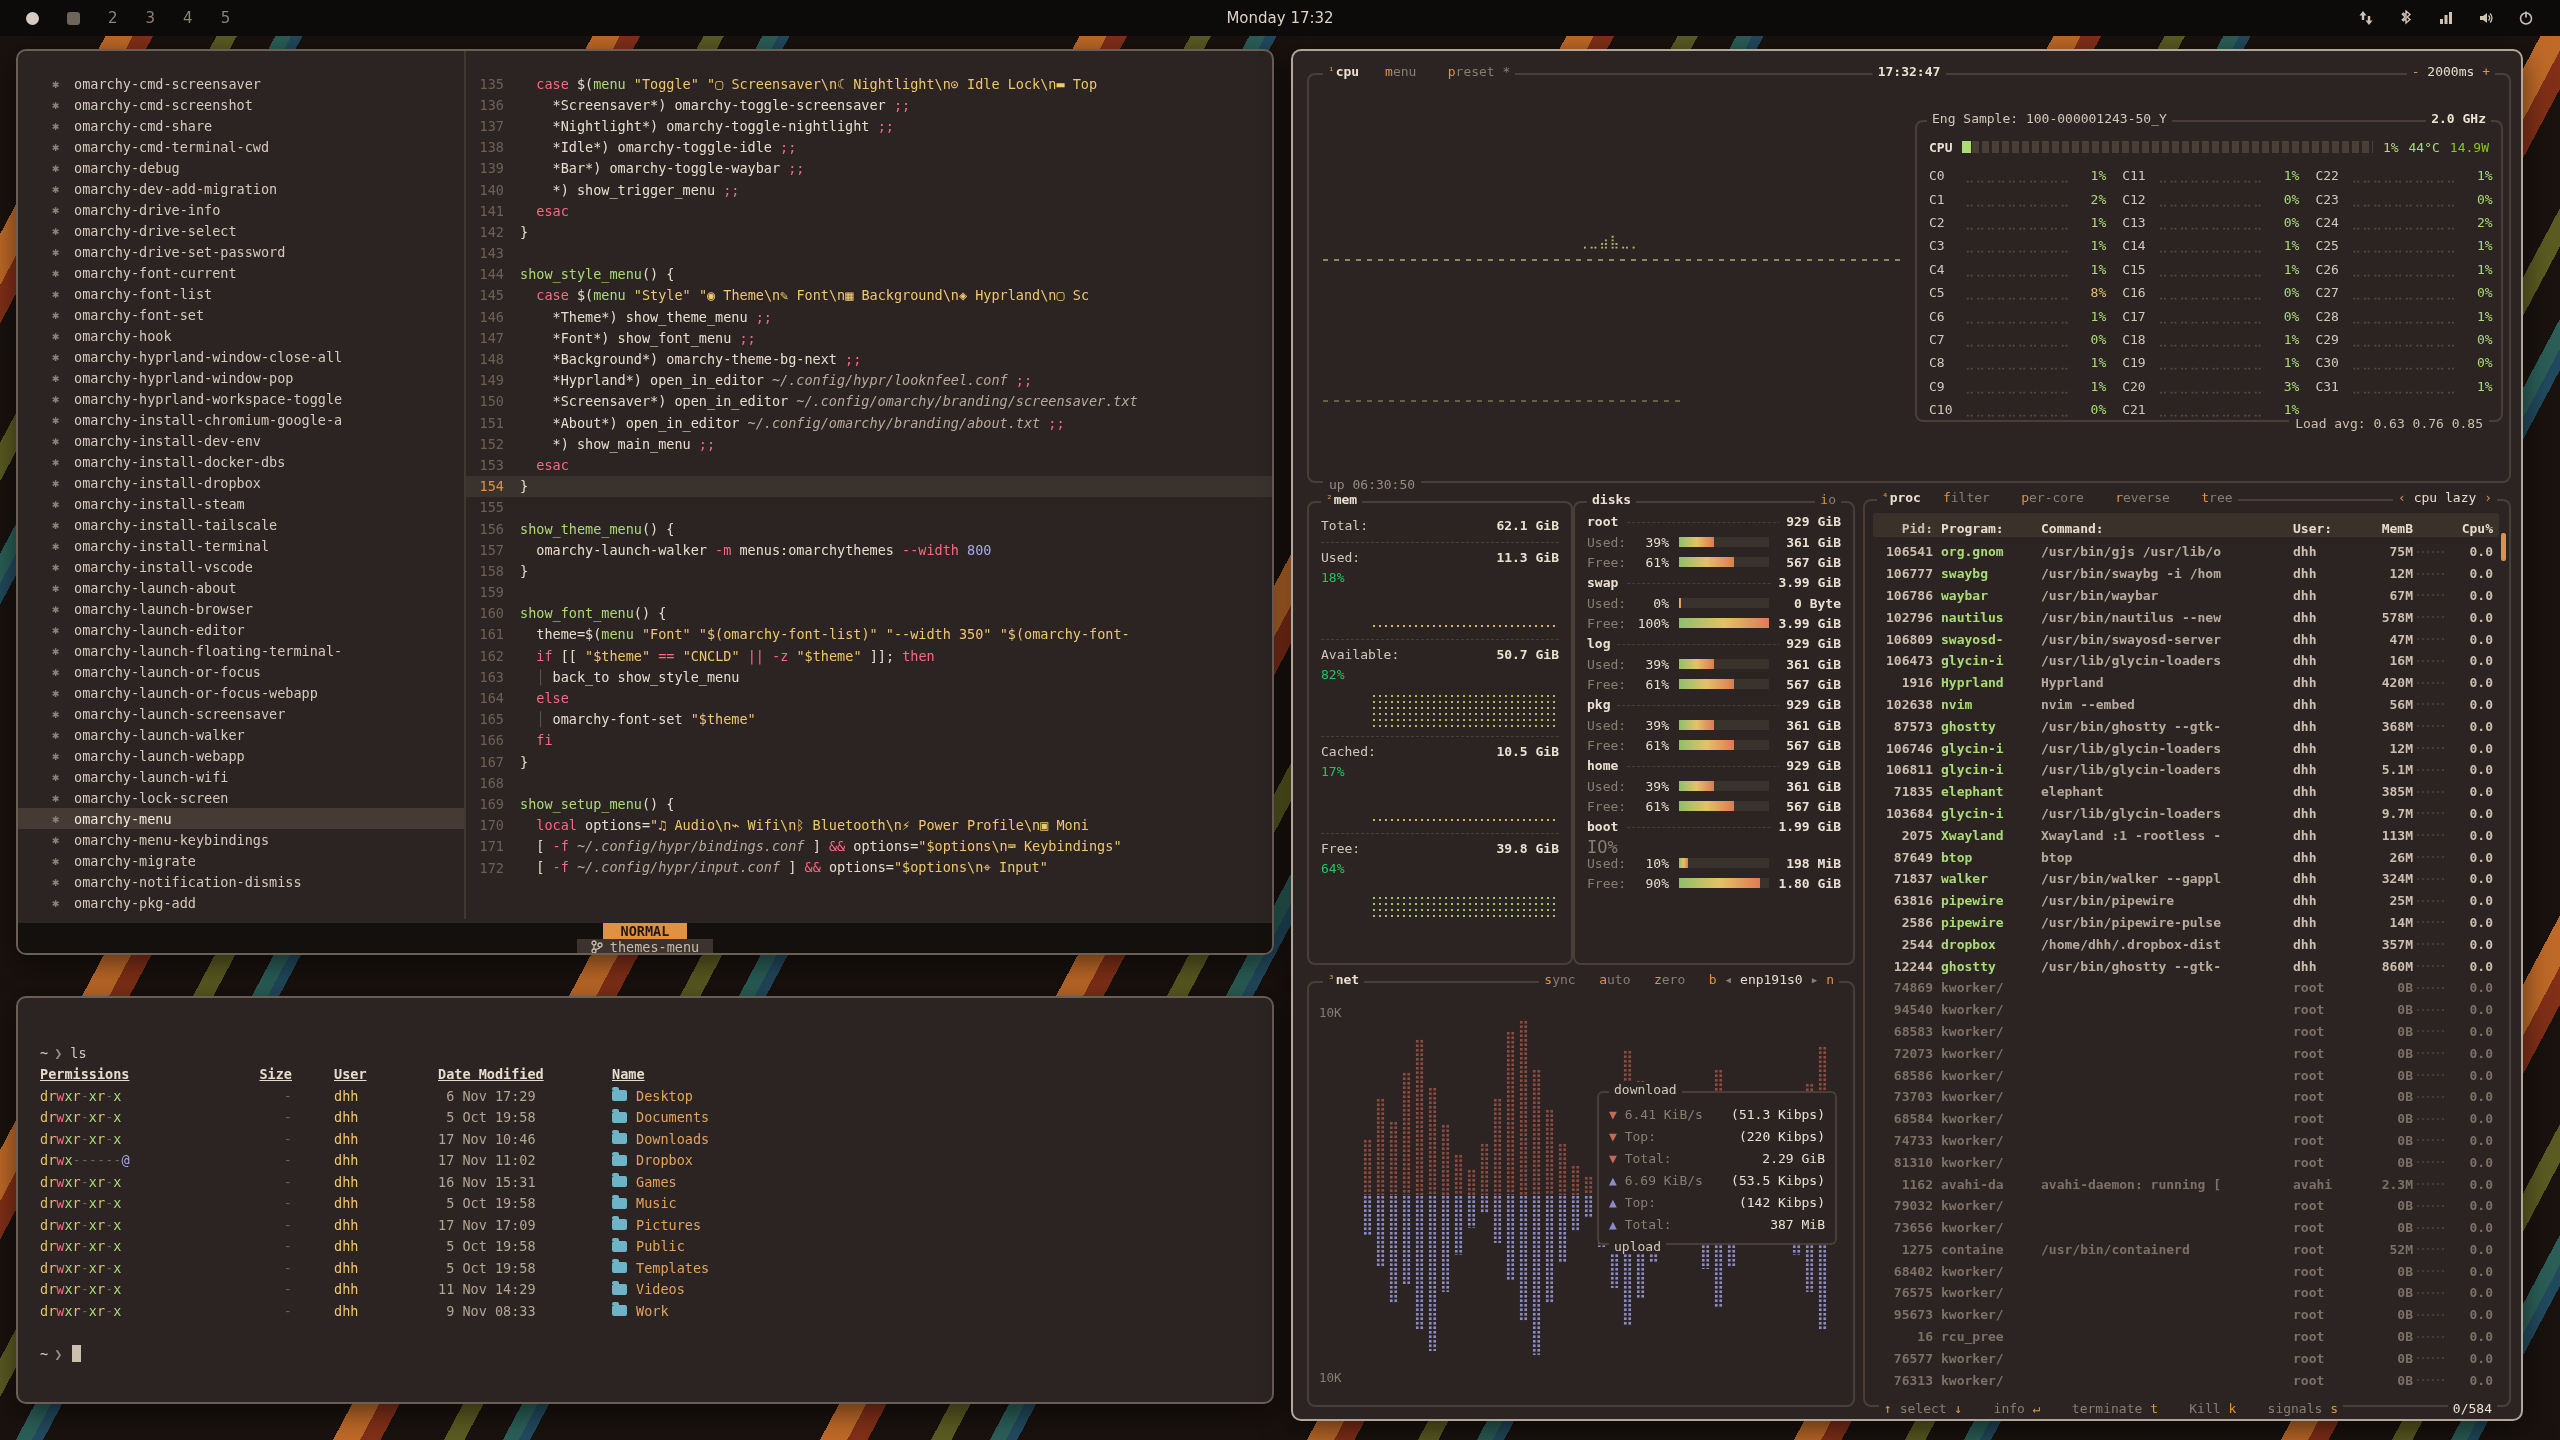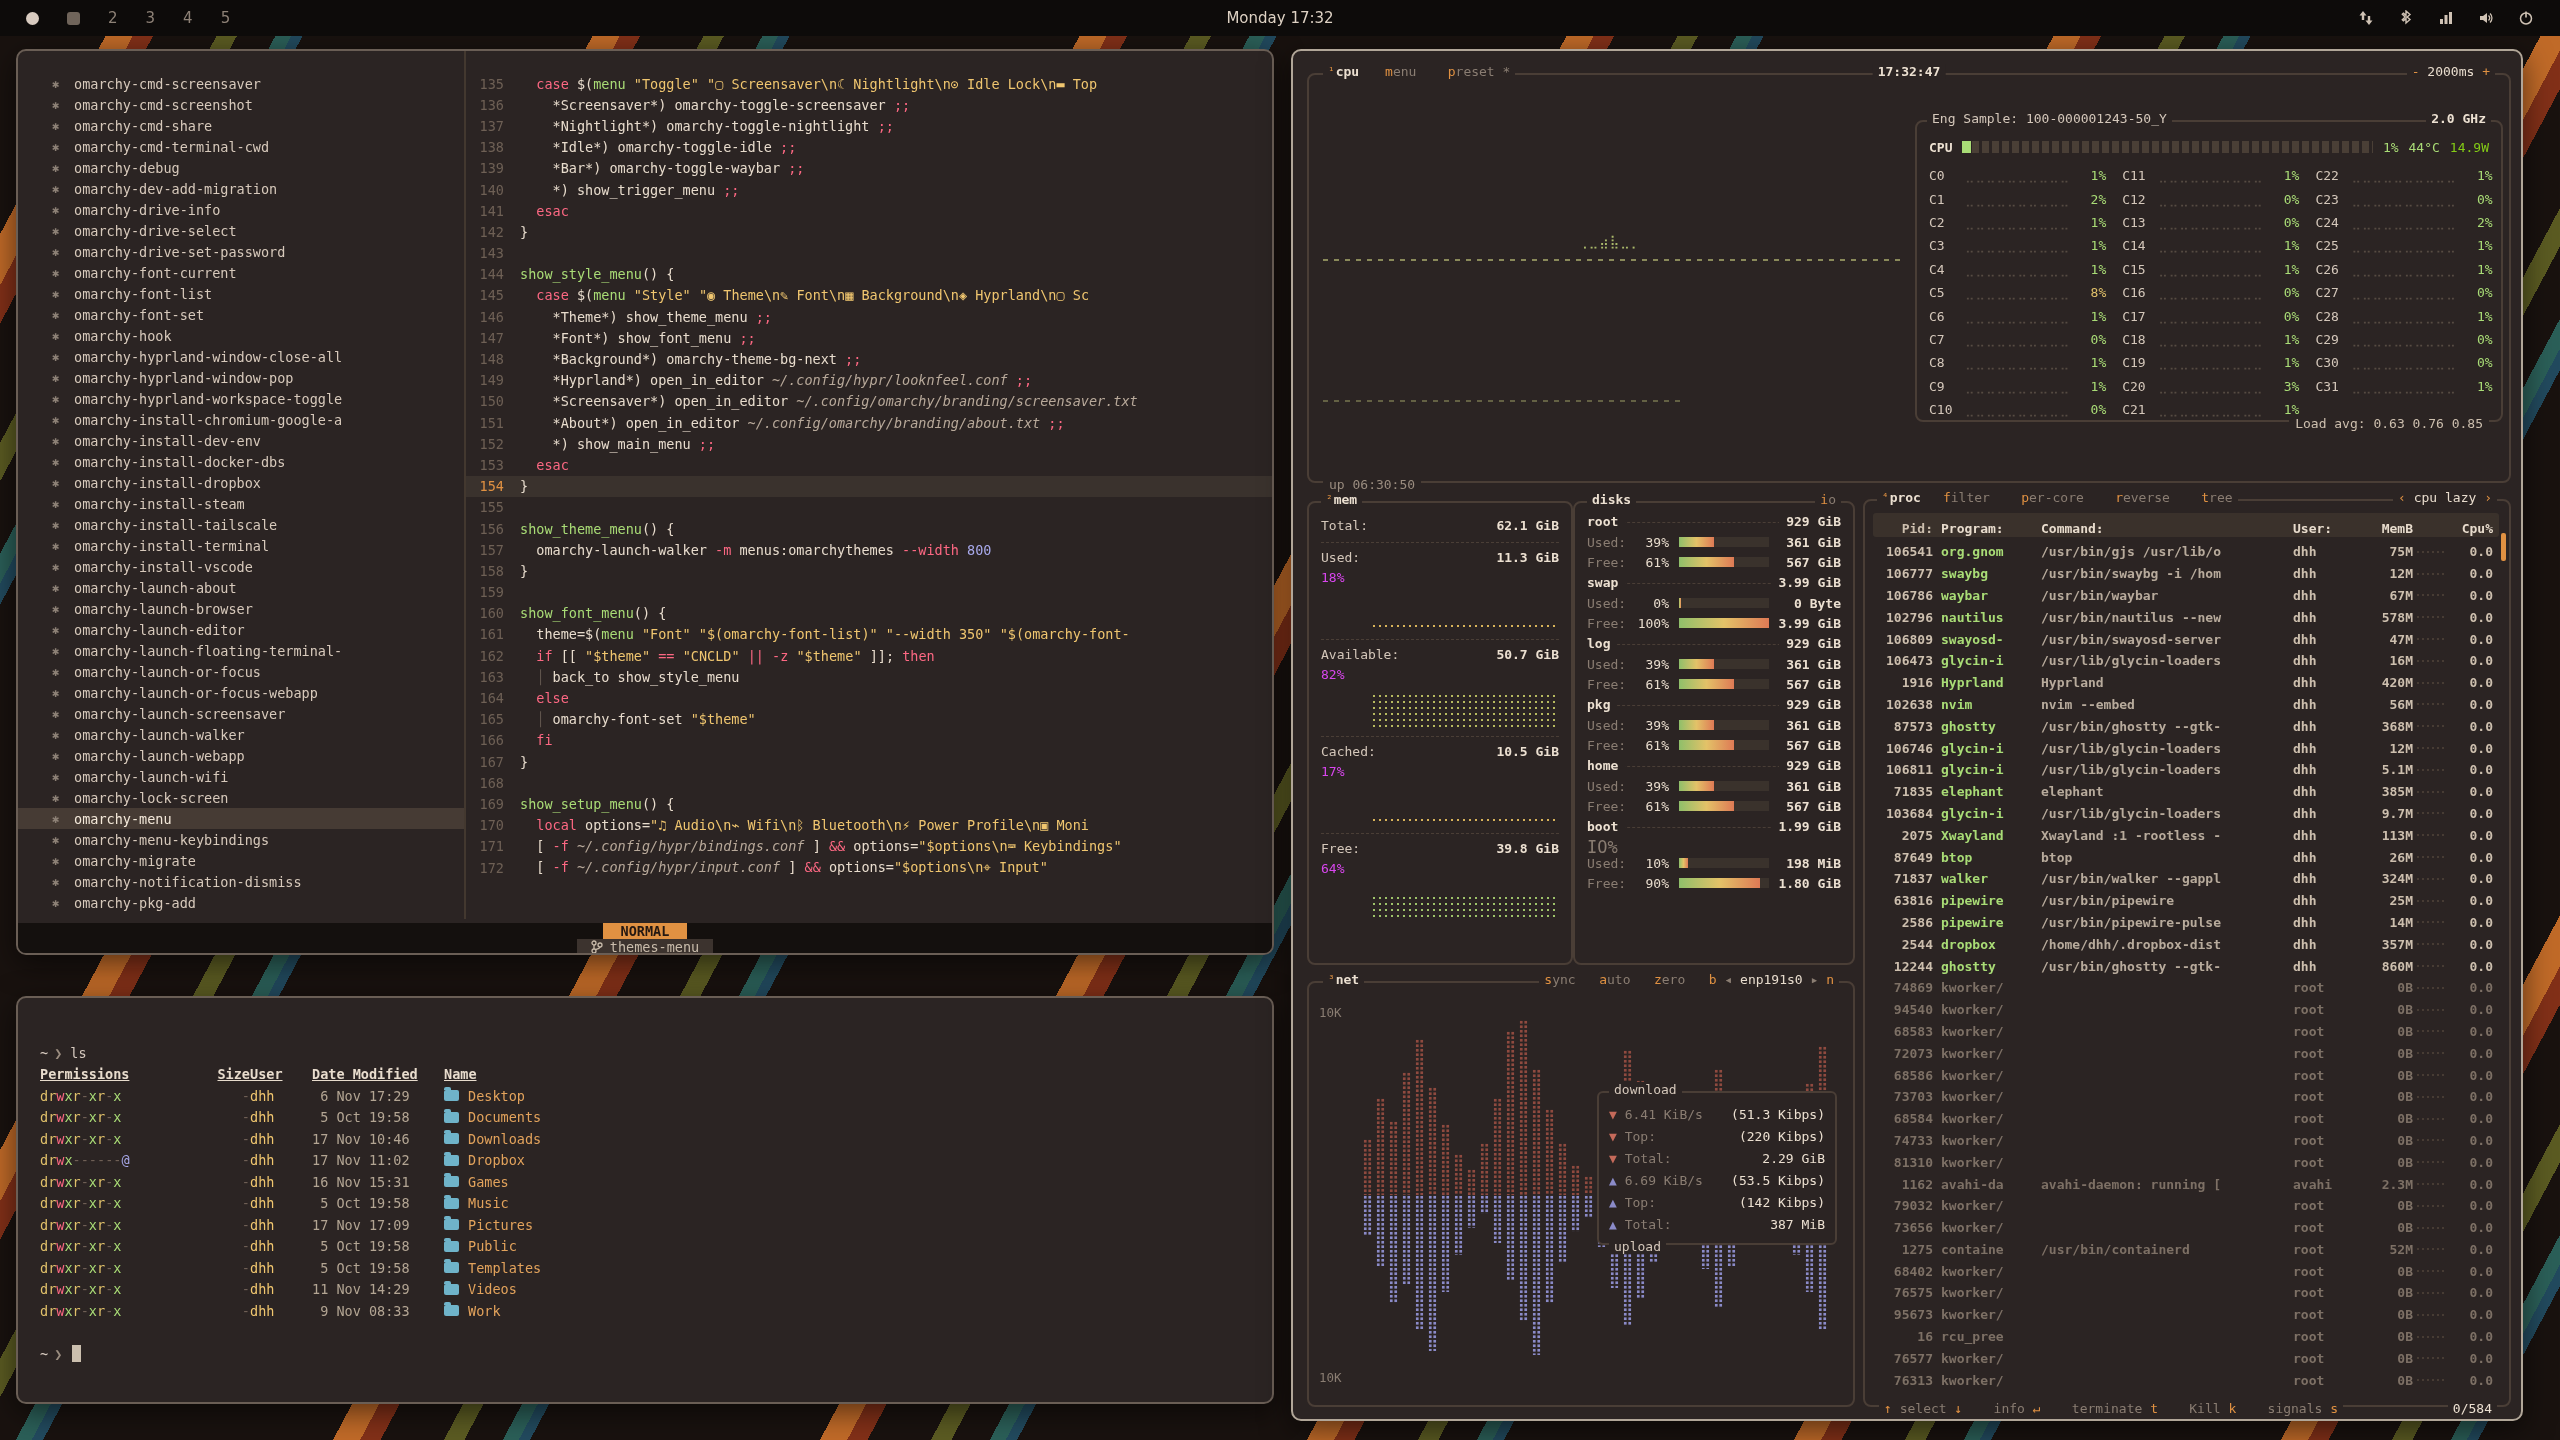--- a/index.html
+++ b/index.html
@@ -53,21 +53,21 @@
   .sl-cmd .dim { color:#8a7d72; }
   .sl-right { margin-left:auto; display:flex; align-items:center; gap:20px; height:100%; }
   .sl-gk { color:#9a8c7f; } .sl-badge { color:#e09142; } .sl-pos { color:#a8a9eb; }
   .sl-time { background:#e09142; color:#241812; font-weight:bold; padding:0 16px; height:100%; display:flex; align-items:center; gap:7px; }
 
   
   .term-body { position:absolute; inset:0; padding:44px 20px 0 22px; font-size:13.5px; color:#d8cbc0; }
   .t-line { height:21.5px; display:flex; align-items:center; white-space:pre; }
   .t-prompt-sym { color:#9a8c7f; padding:0 8px 0 6px; }
   .cursor-block { display:inline-block; width:9px; height:17px; background:#cbbfae; margin-left:2px; }
-  .ls-grid { display:grid; grid-template-columns:170px 40px 62px 132px 1fr; height:21.5px; align-items:center; white-space:pre; }
+  .ls-grid { display:grid; grid-template-columns:170px 40px 62px 132px 1fr; height:21.5px; align-items:center; white-space:pre;gap:42px; }
   .ls-grid .c-size { text-align:right; }
   .ls-head span { text-decoration:underline; color:#e8dccd; font-weight:bold; }
   .c-d{color:#e0c06a}.c-r{color:#e0c06a}.c-w{color:#fd6883}.c-x{color:#a9dc76}.c-dash{color:#6e5f55}.c-at{color:#a8a9eb}
   .c-user{color:#f0c66f}.c-date{color:#b3a593}
   .c-name{display:flex;align-items:center;gap:9px;color:#e3a35c;}
   .folder { width:15px; height:11px; background:#6fb3c9; border-radius:2px; position:relative; flex:none; }
   .folder::before { content:""; position:absolute; top:-3px; left:0; width:7px; height:3px; background:inherit; border-radius:2px 2px 0 0; }
 
   
   .bb { position:absolute; border:2px solid #4a3e36; border-radius:8px; font-size:13px; color:#d4c7ba; }
@@ -91,21 +91,21 @@
   .core-row .cg { flex:1; overflow:hidden; color:#564b42; letter-spacing:1px; white-space:nowrap; }
   .core-row .cp { width:36px; text-align:right; }
   .pct-ok { color:#a9dc76; } .pct-warn { color:#e0c06a; }
 
   .mem-box { left:14px; top:450px; width:266px; height:464px; padding:10px 12px; }
   .mem-total { display:flex; height:24px; align-items:center; }
   .mem-total .v, .msec .v { margin-left:auto; font-weight:bold; color:#ece0d1; }
   .msec { border-top:1px dashed #4a3e36; margin-top:5px; padding-top:3px; }
   .msec .r1 { display:flex; height:22px; align-items:center; }
   .msec .r2 { display:flex; height:66px; }
-  .msec .pct { width:50px; color:#d946ef; padding-top:2px; }
+  .msec .pct { width:50px; color:#22c55e; padding-top:2px; }
   .mgraph { flex:1; position:relative; overflow:hidden; }
   .mgraph .mg-fill { position:absolute; left:0; right:0; bottom:4px; background-size:6px 6px; }
 
   .disk-box { left:280px; top:450px; width:282px; height:464px; padding:8px 12px; }
   .dname-row { position:relative; height:21px; display:flex; align-items:center; }
   .dname-row::before { content:""; position:absolute; left:0; right:0; top:50%; border-top:1px dashed #4a3e36; }
   .dname-row .nm { position:relative; background:#2b2423; padding-right:7px; font-weight:bold; color:#ece0d1; }
   .dname-row .sz { position:relative; margin-left:auto; background:#2b2423; padding-left:7px; font-weight:bold; color:#ece0d1; }
   .drow { display:flex; align-items:center; height:20px; }
   .drow .dl { width:46px; color:#8a7d72; }

